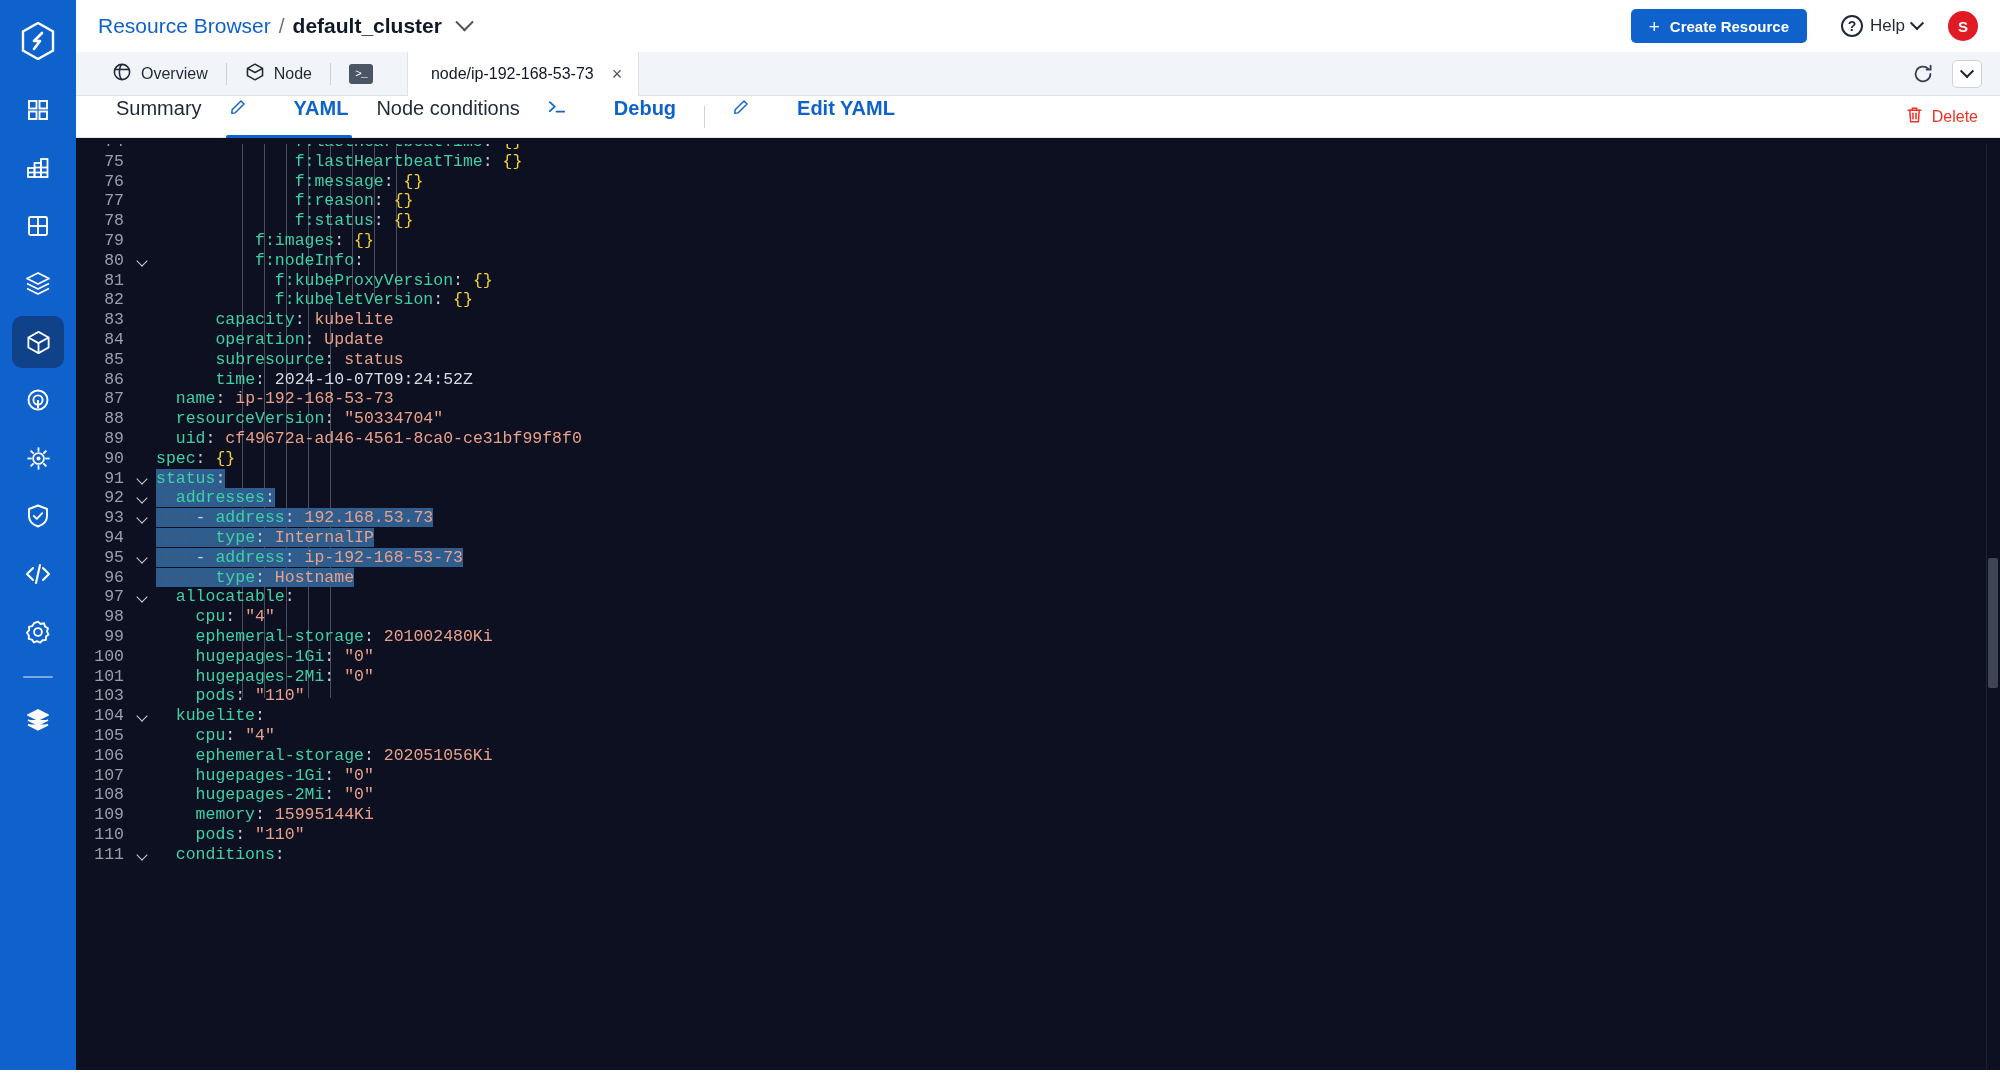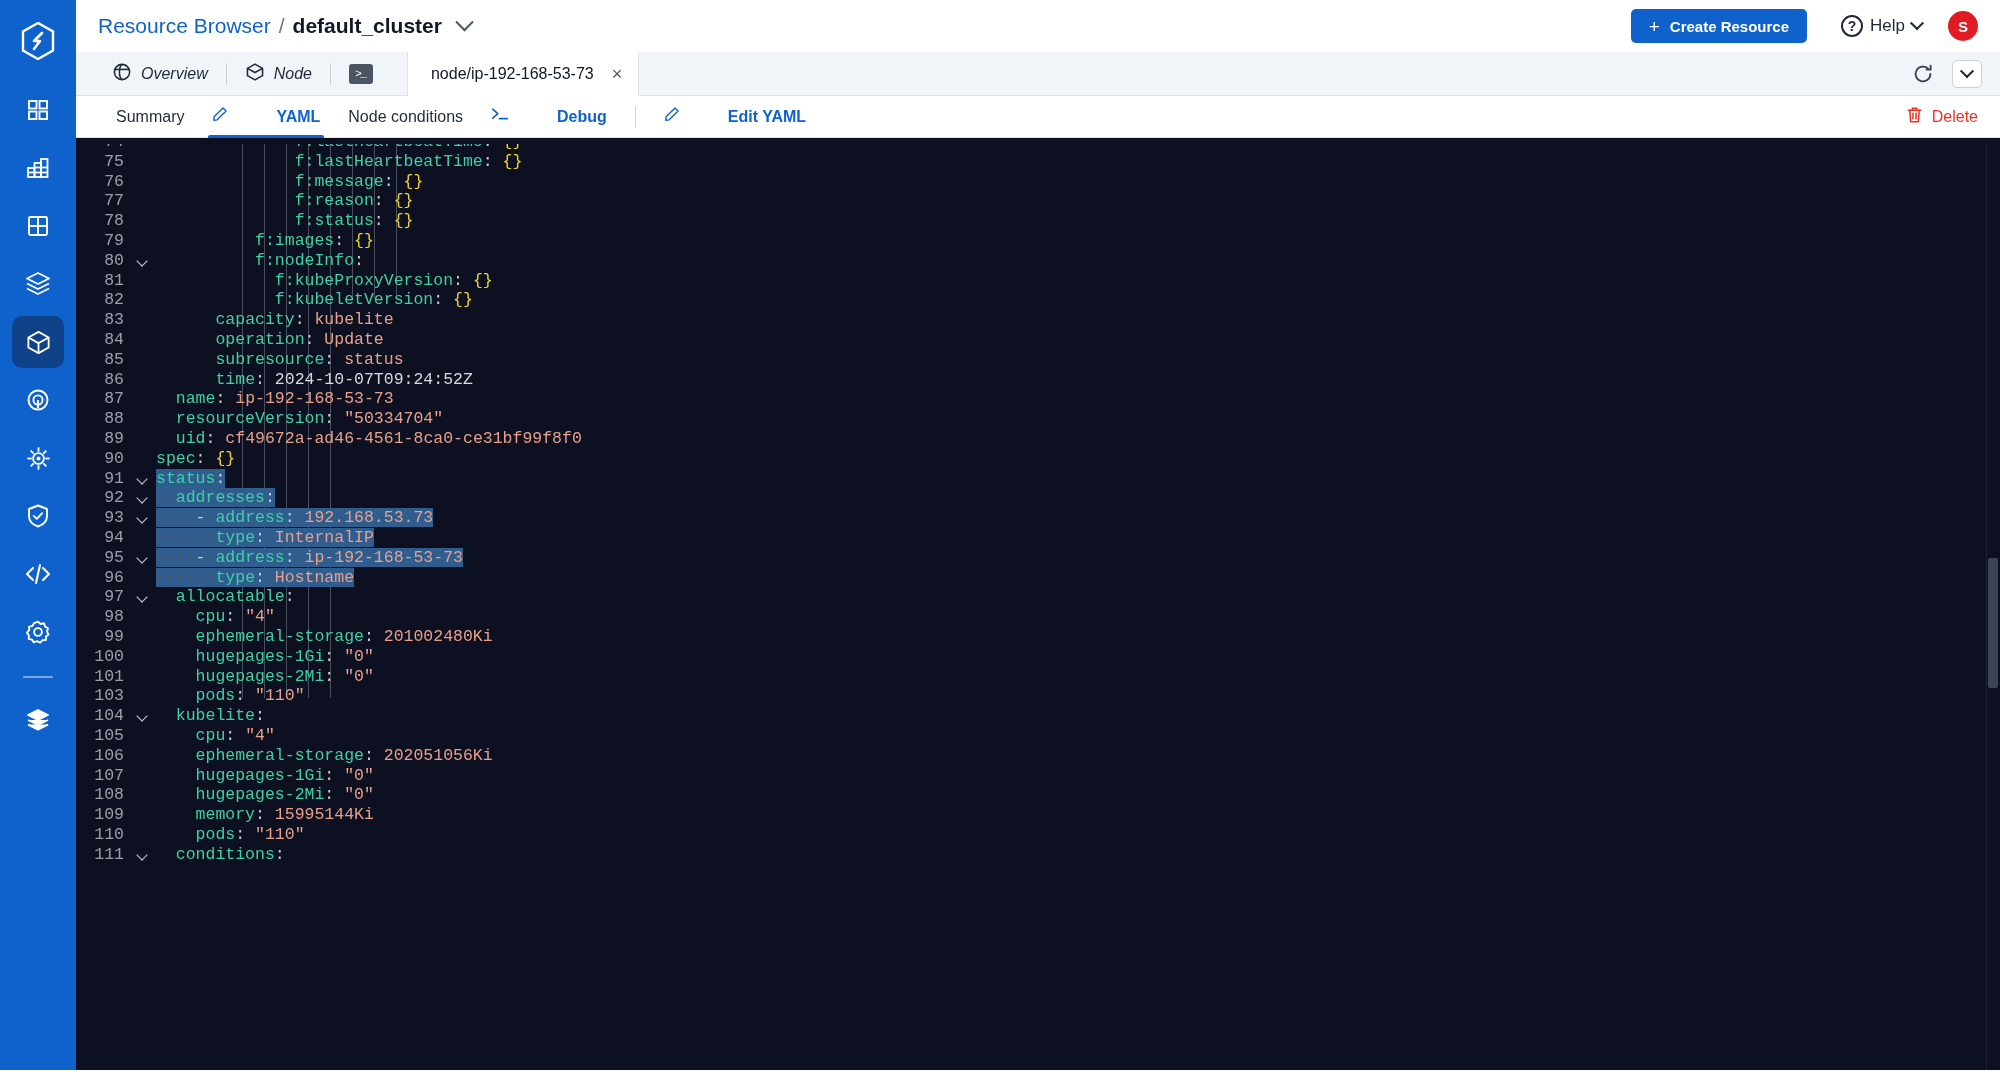--- a/index.html
+++ b/index.html
@@ -85,21 +85,21 @@
   }
 
   
   .tabstrip {
     height: 44px; flex: 0 0 44px;
     background: #f1f4f8;
     display: flex; align-items: stretch;
     border-bottom: 1px solid #dfe3e8;
     position: relative;
   }
-  .navtabs { display: flex; align-items: center; padding-left: 26px; gap: 0; font-style: italic; }
+  .navtabs { display: flex; align-items: center; padding-left: 26px; gap: 0; }
   .navtab {
     display: flex; align-items: center; gap: 9px;
     font-size: 16px; color: #1f2937; padding: 0 18px; cursor: pointer; height: 44px;
   }
   .navtab:first-child { padding-left: 10px; }
   .vdiv { width: 1px; background: #ccd2da; height: 22px; align-self: center; }
   .term-icon {
     width: 24px; height: 20px; background: #4b5563; border-radius: 3px;
     color:#fff; font-size: 11px; display:flex; align-items:center; justify-content:center;
     font-family: "Liberation Mono", monospace; letter-spacing:-1px;
@@ -122,22 +122,22 @@
     transform: rotate(45deg) translate(-2px,-2px); display:block;
   }
 
   
   .subbar {
     height: 42px; flex: 0 0 42px; background: #fff;
     display: flex; align-items: center; padding: 0 22px 0 26px;
     border-bottom: 1px solid #e3e7ec; position: relative;
   }
   .subitem {
-    display: flex; align-items: flex-end; gap: 8px; font-size: 16px;
-    color: #1f2937; height: 42px; padding: 12px 14px; cursor: pointer; position: relative;
+    display: flex; align-items: flex-start; gap: 8px; font-size: 20px;
+    color: #1f2937; height: 42px; padding: 1px 14px; cursor: pointer; position: relative;
   }
   .subitem.link { color: #0f62cc; font-weight: bold; gap: 48px; }
   .subitem.active::after {
     content:""; position:absolute; left: 10px; right: 10px; bottom: 0;
     height: 3px; background: #0f62cc; border-radius: 2px 2px 0 0;
   }
   .subdiv { width: 1px; height: 22px; background: #ccd2da; margin: 0 14px; }
   .sub-spacer { flex: 1 1 auto; }
   .delete-btn {
     display: flex; align-items: center; gap: 9px; color: #ee3124;

